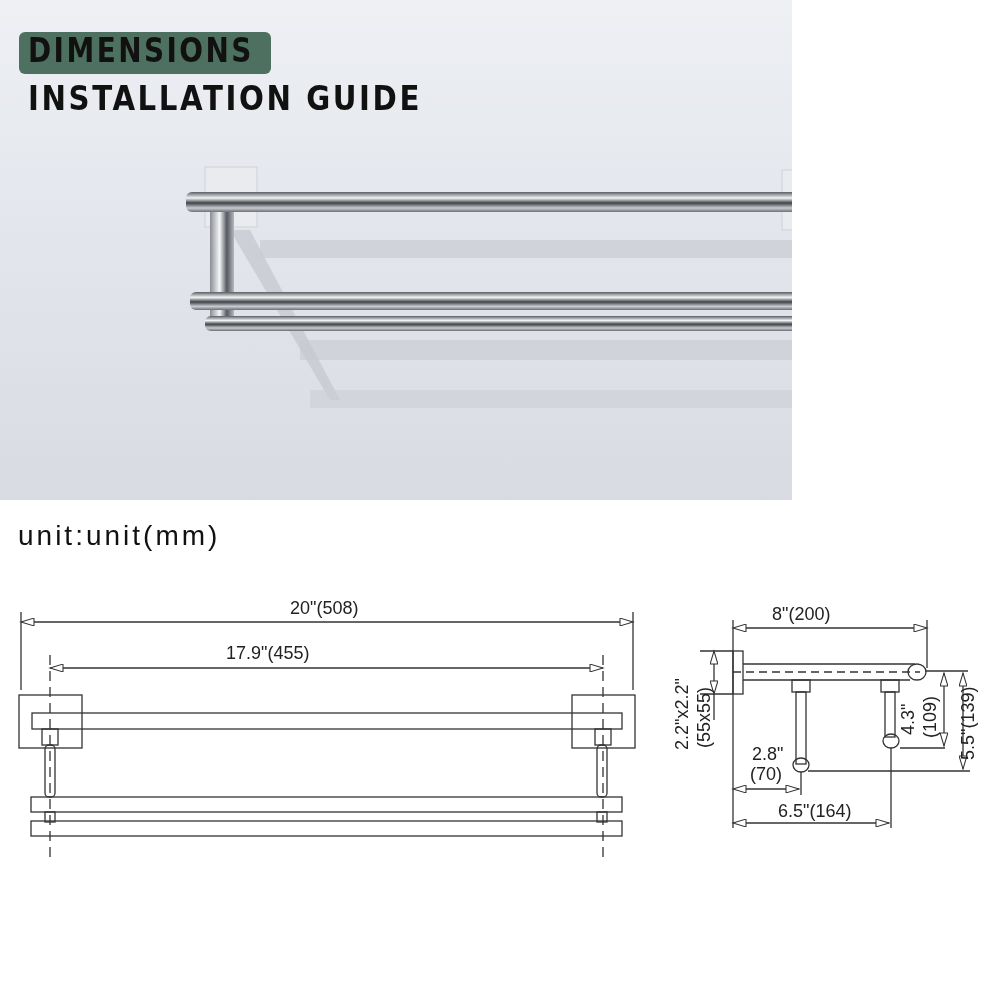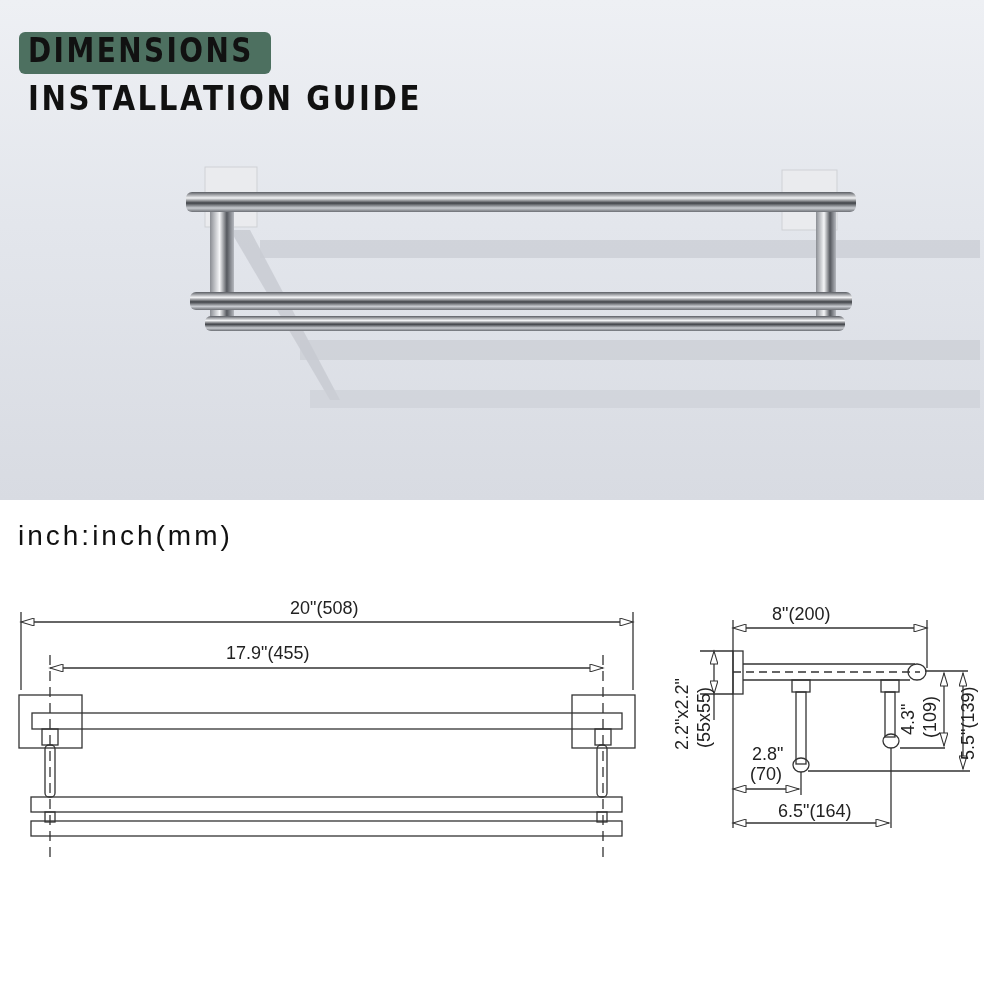--- a/index.html
+++ b/index.html
@@ -1,17 +1,17 @@
 <!DOCTYPE html>
 <html><head>
 <meta charset="utf-8">
 <style>
   html,body{margin:0;padding:0;background:#fff;}
   body{width:1000px;height:1000px;position:relative;overflow:hidden;font-family:"Liberation Sans",sans-serif;}
-  .photo{position:absolute;left:0;top:0;width:984px;height:500px;
+  .photo{position:absolute;left:0;top:0;width:792px;height:500px;
     background:linear-gradient(180deg,#eef0f4 0%,#e3e6ec 45%,#d8dbe2 100%);overflow:hidden;text-align:center;}
   .title-badge{position:absolute;left:19px;top:32px;width:252px;height:42px;background:#4d7060;border-radius:6px;}
   .title1{position:absolute;left:28px;top:30px;font-family:"DejaVu Sans",sans-serif;font-weight:bold;font-size:34px;letter-spacing:3px;color:#111;transform:scaleX(0.82);transform-origin:left top;}
   .title2{position:absolute;left:28px;top:78px;font-family:"DejaVu Sans",sans-serif;font-weight:bold;font-size:34px;letter-spacing:3px;color:#111;transform:scaleX(0.86);transform-origin:left top;}
   .unit{position:absolute;left:18px;top:520px;font-size:28px;letter-spacing:3px;color:#111;}
   svg{position:absolute;left:0;top:0;}
   .dimtxt{font-family:"Liberation Sans",sans-serif;font-size:18px;fill:#222;}
 </style>
 </head>
 <body>
@@ -47,21 +47,21 @@
 
     <rect x="186" y="192" width="670" height="20" rx="6" fill="url(#bar)"></rect>
     <rect x="190" y="292" width="662" height="18" rx="6" fill="url(#bar)"></rect>
     <rect x="205" y="316" width="640" height="15" rx="6" fill="url(#bar)"></rect>
   </svg>
   <div class="title-badge"></div>
   <div class="title1">DIMENSIONS</div>
   <div class="title2">INSTALLATION GUIDE</div>
 </div>
 
-<div class="unit">inch:inch(mm)</div>
+<div class="unit">unit:unit(mm)</div>
 
 <svg width="1000" height="1000" style="pointer-events:none">
   <defs>
     <marker id="arr" viewBox="0 0 10 6" refX="10" refY="3" markerWidth="14" markerHeight="6" orient="auto-start-reverse">
       <path d="M0 0 L10 3 L0 6Z" fill="#fff" stroke="#333" stroke-width="0.8"></path>
     </marker>
   </defs>
   <g stroke="#333" stroke-width="1.3" fill="none">
 
     <line x1="21" y1="612" x2="21" y2="690"></line>

